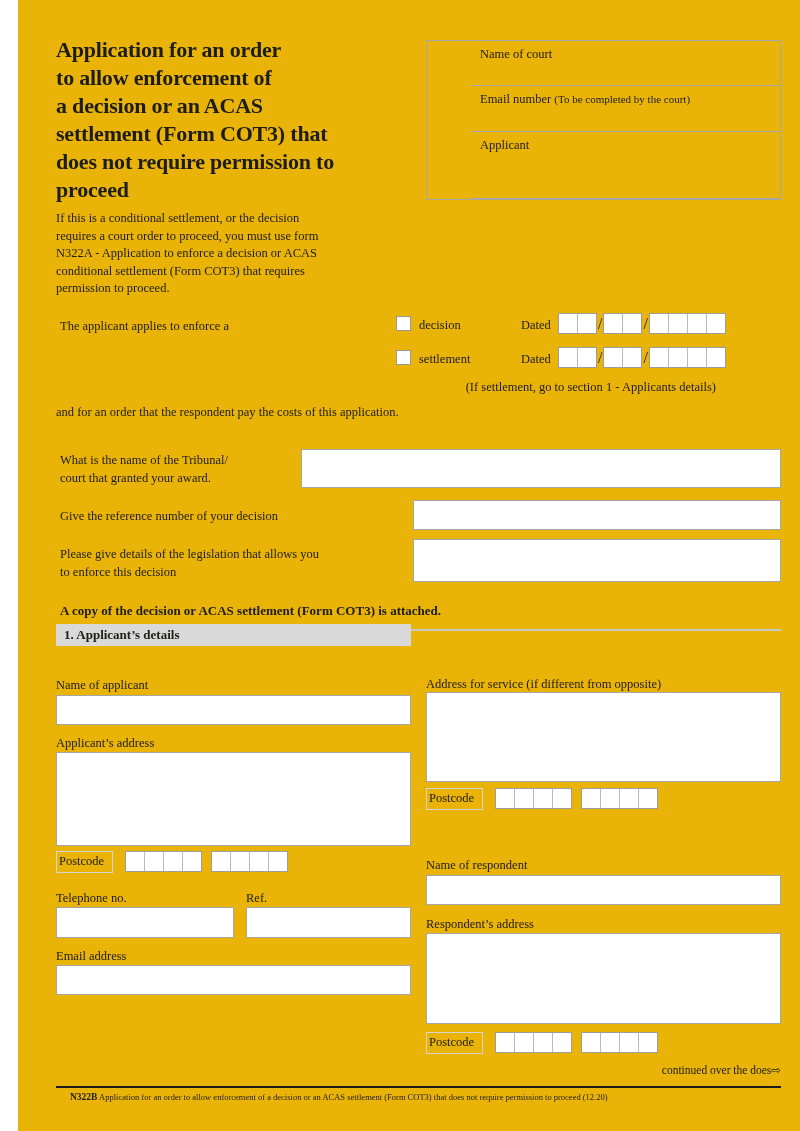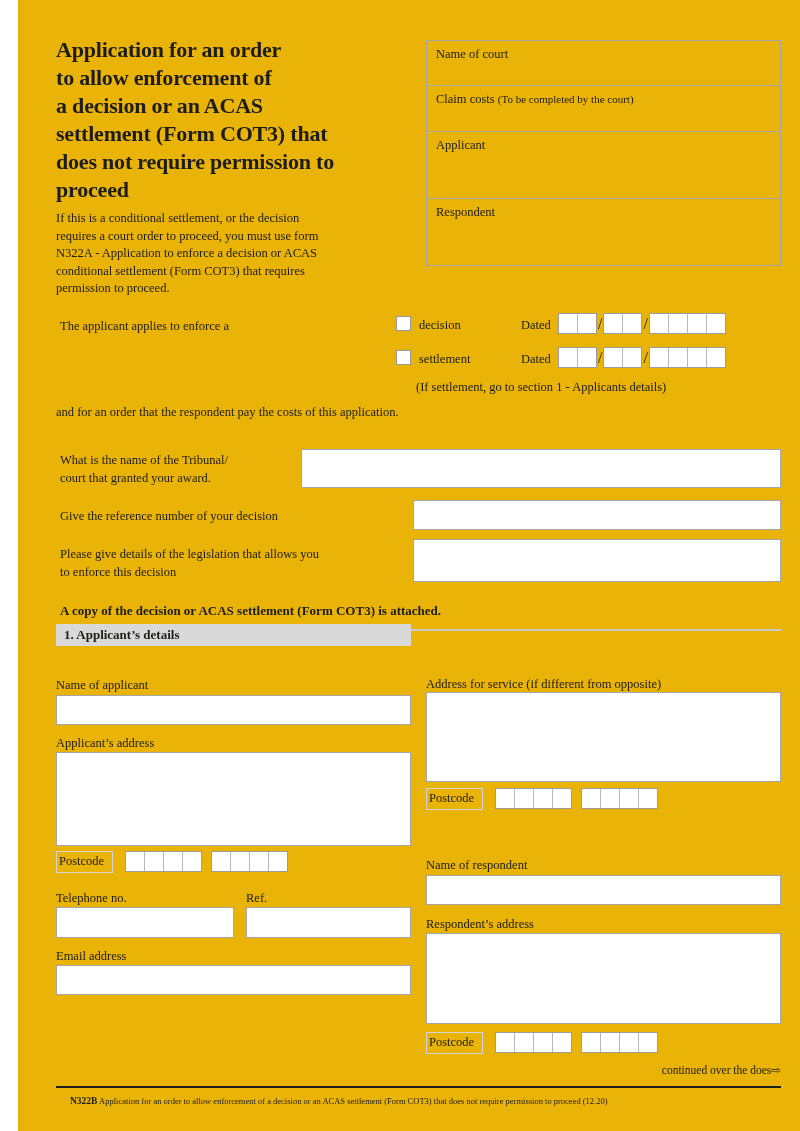--- a/index.html
+++ b/index.html
@@ -19,52 +19,49 @@
   .checkbox { width:13px; height:13px; border:1px solid #999; background:#fff; }
   .cellgroup { display:flex; border:1px solid #9c9c9c; background:#fff; box-sizing:border-box; }
   .cell { width:18px; height:19px; border-right:1px solid #b9b9b9; }
   .cell.last { border-right:none; }
   .dategroup { display:flex; align-items:center; }
   .slash { font-size:16px; line-height:21px; padding:0 1px; }
   .pclabel { font-size:12.5px; line-height:17px; border:1px solid #d4d4d4; padding:1px 8px 2px 2px; }
   .small { font-size:11px; }
   .rule-gray { background:#c8c8c8; height:2px; }
   .rule-dark { background:#1d1d1b; height:2px; }
-  .footer-small { font-size:8.5px; line-height:18px;padding-left:14px; }
-  .right { }
+  .footer-small { font-size:8.5px; line-height:11px;padding-left:14px; }
+  .right { text-align:right; }
 </style>
 </head>
 <body>
 
 <div class="page">
 
   <div class="abs title pre" style="left:38px; top:36px; width:380px;">Application for an order
 to allow enforcement of
 a decision or an ACAS
 settlement (Form COT3) that
 does not require permission to
 proceed</div>
   <div class="abs t pre" style="left:38px; top:210px; width:370px;">If this is a conditional settlement, or the decision
 requires a court order to proceed, you must use form
 N322A - Application to enforce a decision or ACAS
 conditional settlement (Form COT3) that requires
 permission to proceed.</div>
 
-  <div class="abs courtbox" style="left:408px; top:40px; width:355px;">
+  <div class="abs courtbox" style="left:408px; top:40px; width:355px;padding-left:44px;">
     <div class="courtcell" style="height:45px;">
       <span>Name of court</span>
     </div>
     <div class="courtcell" style="height:46px;">
-      <span>Claim costs </span><span class="small">(To be completed by the court)</span>
+      <span>Email number </span><span class="small">(To be completed by the court)</span>
     </div>
     <div class="courtcell" style="height:67px;">
       <span>Applicant</span>
-    </div>
-    <div class="courtcell last" style="height:66px;">
-      <span>Respondent</span>
     </div>
   </div>
 
   <div class="abs t" style="left:42px; top:318px;">The applicant applies to enforce a</div>
 
   <div class="abs checkbox" style="left:378px; top:316px;"></div>
   <div class="abs t" style="left:401px; top:317px;">decision</div>
   <div class="abs t" style="left:503px; top:317px;">Dated</div>
   <div class="abs dategroup" style="left:540px; top:313px;">
     <div class="cellgroup">

